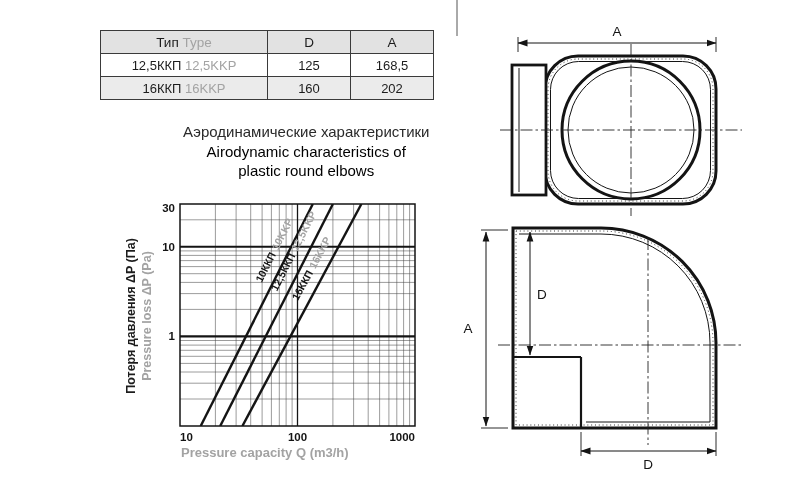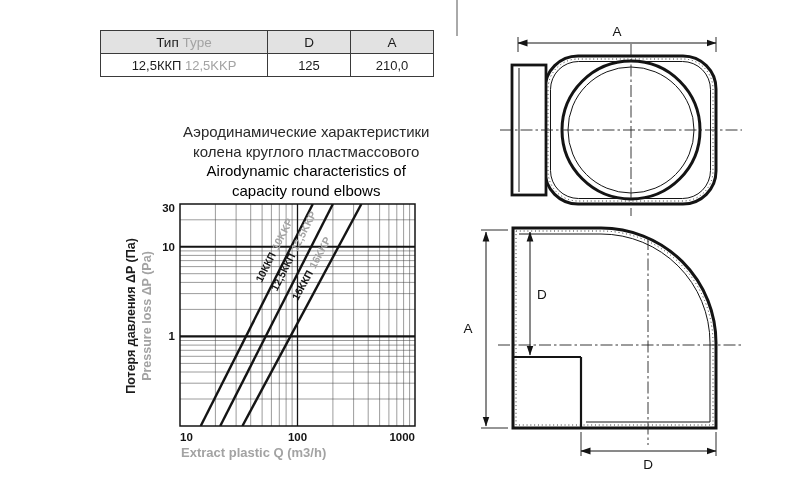--- a/index.html
+++ b/index.html
@@ -41,30 +41,37 @@
       <th class="c-num">A</th>
     </tr>
   </thead>
   <tbody>
     <tr>
       <td>
         <span>12,5ККП</span>
         <span class="en">12,5KKP</span>
       </td>
       <td>125</td>
-      <td>210,0</td>
+      <td>168,5</td>
+    </tr>
+    <tr>
+      <td>
+        <span>16ККП</span>
+        <span class="en">16KKP</span>
+      </td>
+      <td>160</td>
+      <td>202</td>
     </tr>
   </tbody>
 </table>
 
 <div id="heading">
   <div>Аэродинамические характеристики</div>
-  <div>колена круглого пластмассового</div>
   <div class="en">Airodynamic characteristics of</div>
-  <div class="en">capacity round elbows</div>
+  <div class="en">plastic round elbows</div>
 </div>
 
 <div id="ytitles">
   <div>Потеря давления ΔP (Па)</div>
   <div class="en">Pressure loss ΔP (Pa)</div>
 </div>
 
 <svg id="plot" width="268" height="252">
       <line x1="65.4" y1="4" x2="65.4" y2="226" stroke="#4a4a4a" stroke-width="0.55"></line>
       <line x1="86.1" y1="4" x2="86.1" y2="226" stroke="#4a4a4a" stroke-width="0.55"></line>
@@ -116,21 +123,21 @@
       <text x="25" y="12.0" text-anchor="end" font-size="11.5" font-weight="bold" fill="#141414">30</text>
       <line x1="50.7" y1="226.0" x2="162.8" y2="4.0" stroke="#141414" stroke-width="2.4" clip-path="url(#pc)"></line>
       <text transform="translate(111.7,83.1) rotate(-63.2)" font-size="10.5" font-weight="bold" fill="#141414"><tspan>10ККП</tspan><tspan fill="#a3a3a3" dx="4">10KKP</tspan></text>
       <line x1="70.2" y1="226.0" x2="182.9" y2="4.0" stroke="#141414" stroke-width="2.4" clip-path="url(#pc)"></line>
       <text transform="translate(127.1,91.8) rotate(-63.1)" font-size="10.5" font-weight="bold" fill="#141414"><tspan>12,5ККП</tspan><tspan fill="#a3a3a3" dx="4">12,5KKP</tspan></text>
       <line x1="92.4" y1="226.0" x2="211.4" y2="4.0" stroke="#141414" stroke-width="2.4" clip-path="url(#pc)"></line>
       <text transform="translate(148.1,101.0) rotate(-61.8)" font-size="10.5" font-weight="bold" fill="#141414"><tspan>16ККП</tspan><tspan fill="#a3a3a3" dx="4">16KKP</tspan></text>
     </svg>
 
 <div id="xtitles">
-  <div class="en">Extract plastic Q (m3/h)</div>
+  <div class="en">Pressure capacity Q (m3/h)</div>
 </div>
 
 <svg id="drawings" width="350" height="500">
   <defs>
     <marker id="arr" viewBox="0 0 10 10" refX="9.5" refY="5" markerWidth="10" markerHeight="10" orient="auto-start-reverse">
       <path d="M0,1.6 L10,5 L0,8.4 Z" fill="#141414"></path>
     </marker>
   </defs>
 
   <line x1="7" y1="0" x2="7" y2="36" stroke="#555" stroke-width="1"></line>

